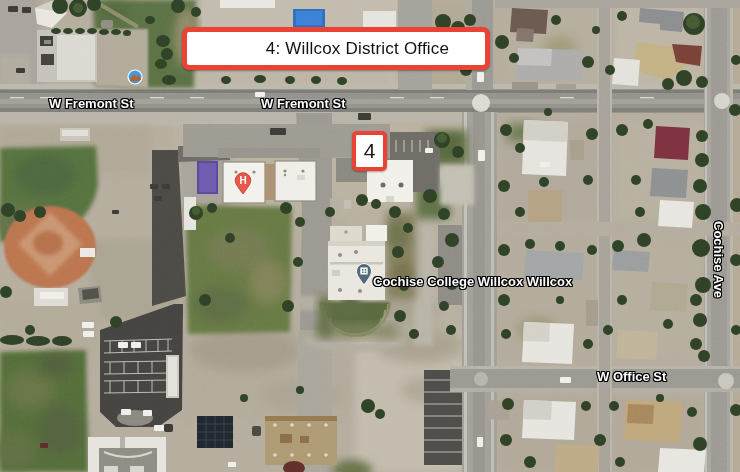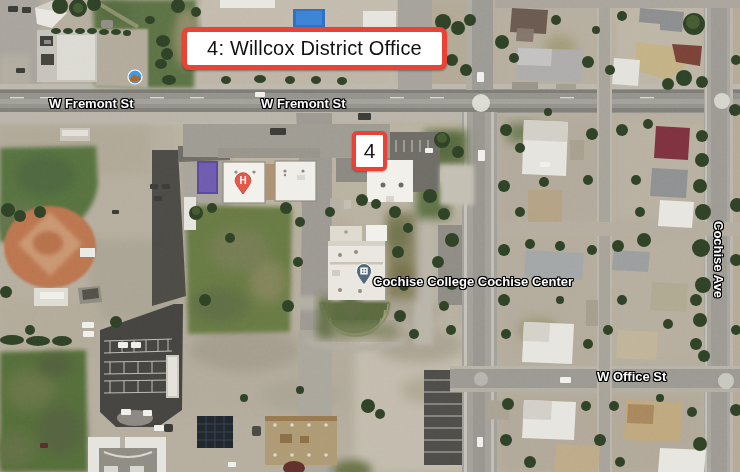--- a/index.html
+++ b/index.html
@@ -587,19 +587,19 @@
   <rect x="360.3" y="267.5" width="7.4" height="7" fill="#ffffff"></rect>
   <rect x="362" y="269" width="1.5" height="1.5" fill="#536878"></rect>
   <rect x="364.7" y="269" width="1.5" height="1.5" fill="#536878"></rect>
   <rect x="362" y="271.5" width="1.5" height="1.5" fill="#536878"></rect>
   <rect x="364.7" y="271.5" width="1.5" height="1.5" fill="#536878"></rect>
 </g>
 </svg>
 
 <div class="lbl" style="left:49px;top:96px;">W Fremont St</div>
 <div class="lbl" style="left:261px;top:96px;">W Fremont St</div>
-<div class="lbl" style="left:373px;top:274px;">Cochise College Cochise Center</div>
+<div class="lbl" style="left:373px;top:274px;">Cochise College Willcox Willcox</div>
 <div class="lbl" style="left:597px;top:369px;">W Office St</div>
 <div class="lbl" style="left:711px;top:221px;writing-mode:vertical-rl;">Cochise Ave</div>
 
-<div class="redbox" style="left:182px;top:27px;width:255px;height:33px;font-size:20px;letter-spacing:0.2px;color:#111;">4:&nbsp;Willcox District Office</div>
+<div class="redbox" style="left:182px;top:27px;width:255px;height:33px;font-size:17px;letter-spacing:0.2px;color:#111;padding-left:43px;">4:&nbsp;Willcox District Office</div>
 <div class="redbox" style="left:352px;top:131px;width:27px;height:32px;font-size:21px;border-width:4px;border-radius:5px;">4</div>
 </div>
 
 </body></html>

